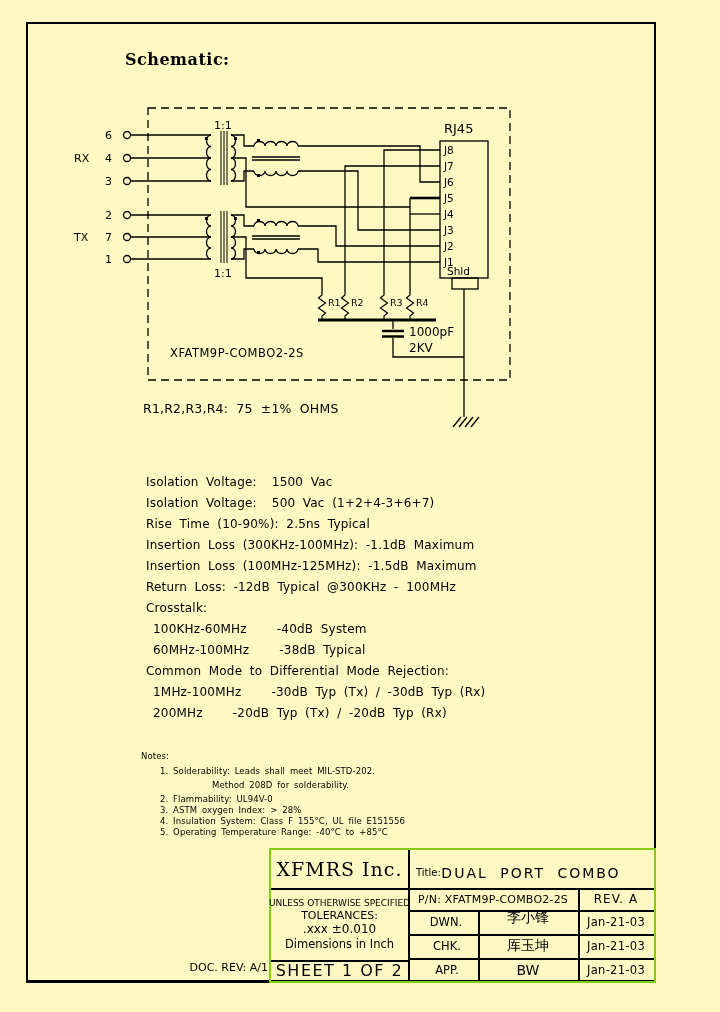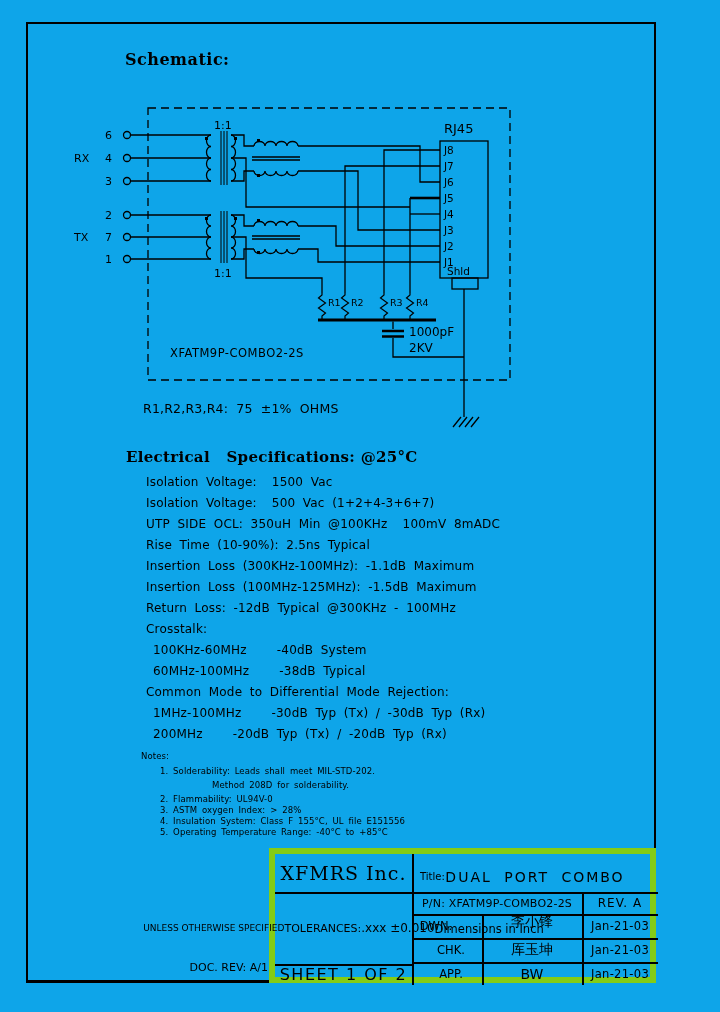--- a/index.html
+++ b/index.html
@@ -1,16 +1,16 @@
 <!DOCTYPE html>
 <html><head>
 <meta charset="utf-8">
 <style>
   html,body{margin:0;padding:0;background:#fff;}
-  .sheet{position:relative;width:720px;height:1012px;background:#0ea5e9;color:#000;
+  .sheet{position:relative;width:720px;height:1012px;background:#fef9c3;color:#000;
          font-family:"DejaVu Sans",sans-serif;overflow:hidden;}
   .page-border{position:absolute;left:26px;top:22px;width:630px;height:961px;
          border:2px solid #000;border-bottom-width:3px;box-sizing:border-box;}
   .h-serif{font-family:"DejaVu Serif",serif;font-weight:bold;white-space:pre;}
   .schematic-heading{position:absolute;left:125px;top:50px;font-size:16px;letter-spacing:.5px;}
   .spec-heading{position:absolute;left:126px;top:448px;font-size:15px;letter-spacing:.3px;}
   .cad{font-size:12px;letter-spacing:.2px;word-spacing:3.5px;white-space:pre;}
   .specs{position:absolute;left:146px;top:472px;}
   .spec-line{height:21px;line-height:21px;}
   .spec-line.sub{padding-left:7px;}
@@ -18,31 +18,31 @@
   .notes{position:absolute;left:141px;top:751px;font-size:8.5px;letter-spacing:.1px;word-spacing:2px;}
   .notes .nh{margin-bottom:5px;}
   .notes .nl{margin-left:19px;line-height:11px;}
   .notes .nl.cont{margin-left:32px;margin-bottom:3px;padding-left:39px;}
   .notes .nl.n1{margin-bottom:3px;}
   .doc-rev{position:absolute;left:150px;top:961px;width:118px;text-align:right;font-size:11px;white-space:pre;}
   svg text{font-family:"DejaVu Sans",sans-serif;fill:#000;}
   .schematic-svg{position:absolute;left:60px;top:100px;}
   
   .tb{position:absolute;left:269px;top:848px;width:387px;height:135px;
-      border:6px solid #84cc16;box-sizing:border-box;}
+      border:2px solid #84cc16;box-sizing:border-box;}
   .tb .line{position:absolute;background:#000;}
   .tb .cell{position:absolute;display:flex;align-items:center;justify-content:center;
       text-align:center;white-space:pre;}
   .tb-company{font-family:"DejaVu Serif",serif;font-size:19px;letter-spacing:1px;}
   .tb-title-label{position:absolute;left:145px;top:17px;font-size:10px;}
   .tb-title{font-size:14px;letter-spacing:2px;word-spacing:6px;}
   .tb-pn{font-size:11px;letter-spacing:.2px;}
   .tb-rev{font-size:12px;letter-spacing:1px;}
   .tb-tol{position:absolute;left:0;top:38px;width:137px;height:72px;display:flex;
-      align-items:center;justify-content:center;white-space:pre;}
+      flex-direction:column;align-items:center;justify-content:center;white-space:pre;}
   .tb-tol .t0{font-size:9px;}
   .tb-tol .t1{font-size:11px;margin-top:1px;}
   .tb-tol .t2{font-size:12px;}
   .tb-tol .t3{font-size:11.5px;margin-top:1px;}
   .tb-sheet{font-size:16px;letter-spacing:1.5px;}
   .tb-lab{font-size:11.5px;justify-content:flex-start;padding-left:8px;box-sizing:border-box;}
   .tb-name{font-size:14px;}
   .tb-date{font-size:11.5px;letter-spacing:.3px;}
 </style>
 </head>
@@ -173,25 +173,23 @@
     <text x="351" y="306" font-size="9.5">R2</text>
     <text x="390" y="306" font-size="9.5">R3</text>
     <text x="416" y="306" font-size="9.5">R4</text>
     <text x="409" y="336" font-size="12">1000pF</text>
     <text x="409" y="352" font-size="12">2KV</text>
     <text x="170" y="357" font-size="11.5" letter-spacing="0.5">XFATM9P-COMBO2-2S</text>
   </svg>
 
   <div class="cad res-note">R1,R2,R3,R4: 75 ±1% OHMS</div>
 
-  <div class="h-serif spec-heading">Electrical   Specifications: @25°C</div>
   <div class="specs">
     <div class="cad spec-line">Isolation Voltage:  1500 Vac</div>
     <div class="cad spec-line">Isolation Voltage:  500 Vac (1+2+4-3+6+7)</div>
-    <div class="cad spec-line">UTP SIDE OCL: 350uH Min @100KHz  100mV 8mADC</div>
     <div class="cad spec-line">Rise Time (10-90%): 2.5ns Typical</div>
     <div class="cad spec-line">Insertion Loss (300KHz-100MHz): -1.1dB Maximum</div>
     <div class="cad spec-line">Insertion Loss (100MHz-125MHz): -1.5dB Maximum</div>
     <div class="cad spec-line">Return Loss: -12dB Typical @300KHz - 100MHz</div>
     <div class="cad spec-line">Crosstalk:</div>
     <div class="cad spec-line sub">100KHz-60MHz    -40dB System</div>
     <div class="cad spec-line sub">60MHz-100MHz    -38dB Typical</div>
     <div class="cad spec-line">Common Mode to Differential Mode Rejection:</div>
     <div class="cad spec-line sub">1MHz-100MHz    -30dB Typ (Tx) / -30dB Typ (Rx)</div>
     <div class="cad spec-line sub">200MHz    -20dB Typ (Tx) / -20dB Typ (Rx)</div>
@@ -225,21 +223,21 @@
     <div class="cell tb-title" style="left:137px;top:8px;width:246px;height:30px">DUAL PORT COMBO</div>
     <div class="cell tb-pn" style="left:137px;top:38px;width:170px;height:22px">P/N: XFATM9P-COMBO2-2S</div>
     <div class="cell tb-rev" style="left:307px;top:38px;width:76px;height:22px">REV. A</div>
     <div class="tb-tol">
       <div class="t0">UNLESS OTHERWISE SPECIFIED</div>
       <div class="t1">TOLERANCES:</div>
       <div class="t2">.xxx ±0.010</div>
       <div class="t3">Dimensions in Inch</div>
     </div>
     <div class="cell tb-sheet" style="left:0;top:110px;width:137px;height:21px">SHEET 1 OF 2</div>
-    <div class="cell tb-lab" style="left:122px;top:60px;width:70px;height:24px">DWN.</div>
+    <div class="cell tb-lab" style="left:136px;top:60px;width:70px;height:24px">DWN.</div>
     <div class="cell tb-name" style="left:207px;top:60px;width:100px;height:16px">李小锋</div>
     <div class="cell tb-date" style="left:307px;top:60px;width:76px;height:24px">Jan-21-03</div>
     <div class="cell tb-lab" style="left:137px;top:84px;width:70px;height:24px">CHK.</div>
     <div class="cell tb-name" style="left:207px;top:84px;width:100px;height:24px">厍玉坤</div>
     <div class="cell tb-date" style="left:307px;top:84px;width:76px;height:24px">Jan-21-03</div>
     <div class="cell tb-lab" style="left:137px;top:108px;width:70px;height:23px">APP.</div>
     <div class="cell tb-name" style="left:207px;top:108px;width:100px;height:23px">BW</div>
     <div class="cell tb-date" style="left:307px;top:108px;width:76px;height:23px">Jan-21-03</div>
   </div>
 </div>

